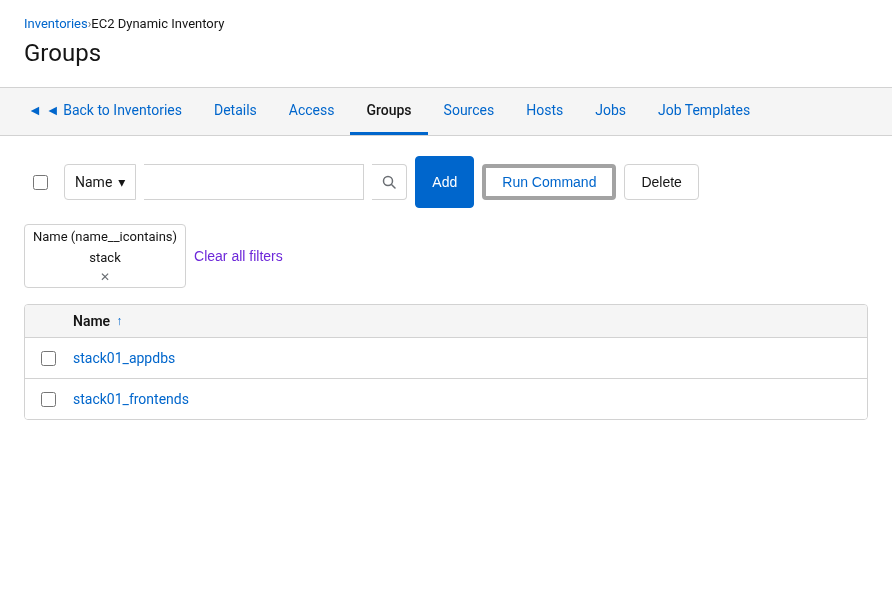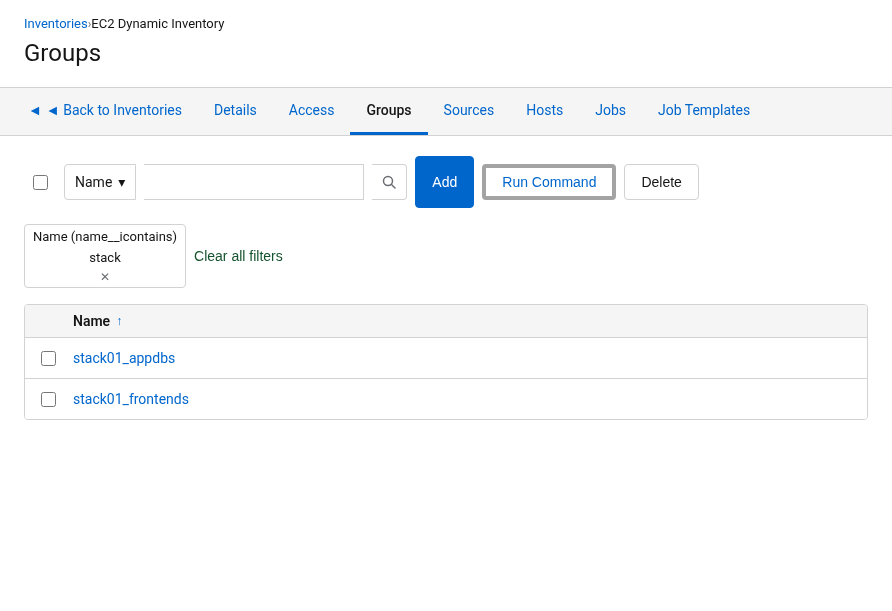--- a/index.html
+++ b/index.html
@@ -149,21 +149,21 @@
       color: #6a6e73;
       font-size: 12px;
       line-height: 1;
       background: none;
       border: none;
       padding: 0;
     }
     .clear-filters-btn {
       background: none;
       border: none;
-      color: #14532d;
+      color: #6d28d9;
       cursor: pointer;
       font-size: 14px;
       padding: 0;
       text-align: center;
     }
 
     .table-container {
       border: 1px solid #d2d2d2;
       border-radius: 4px;
       overflow: hidden;

